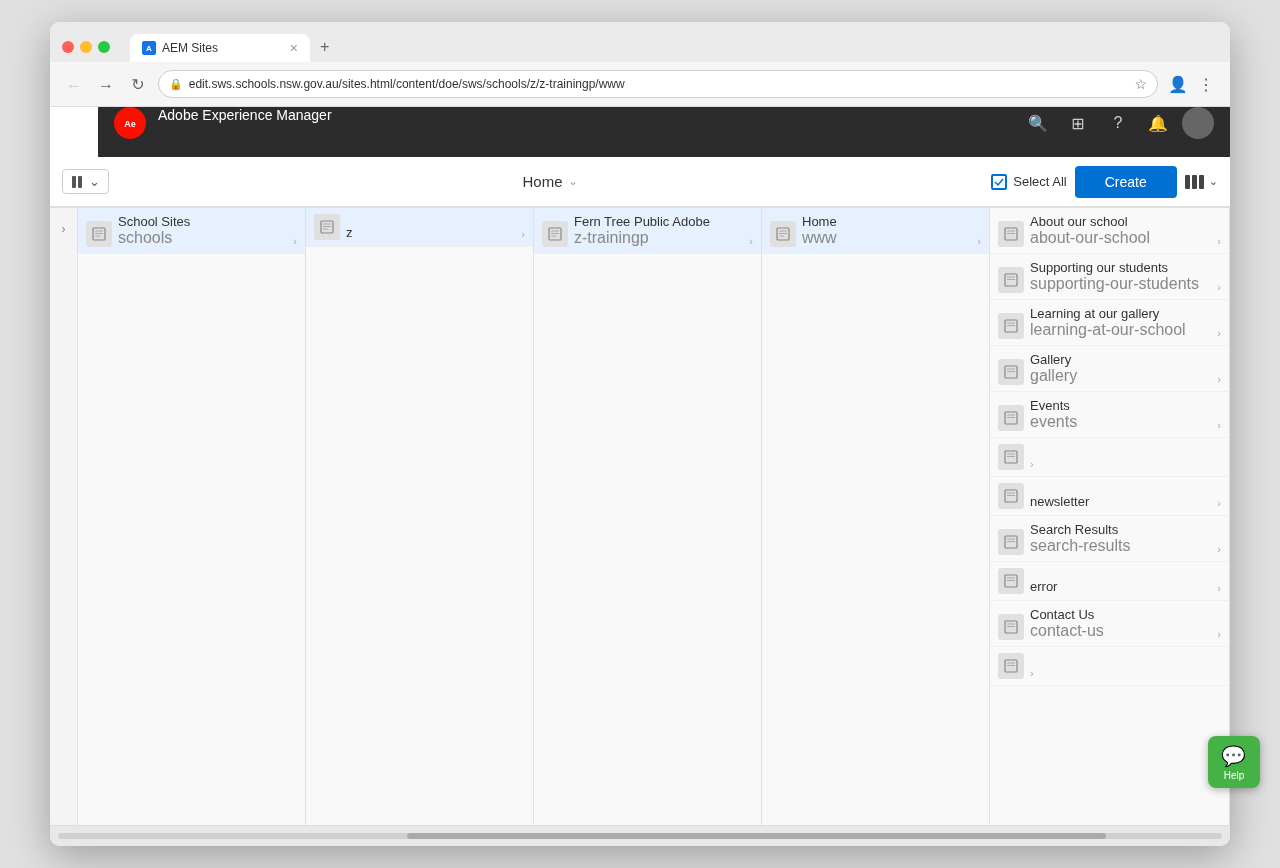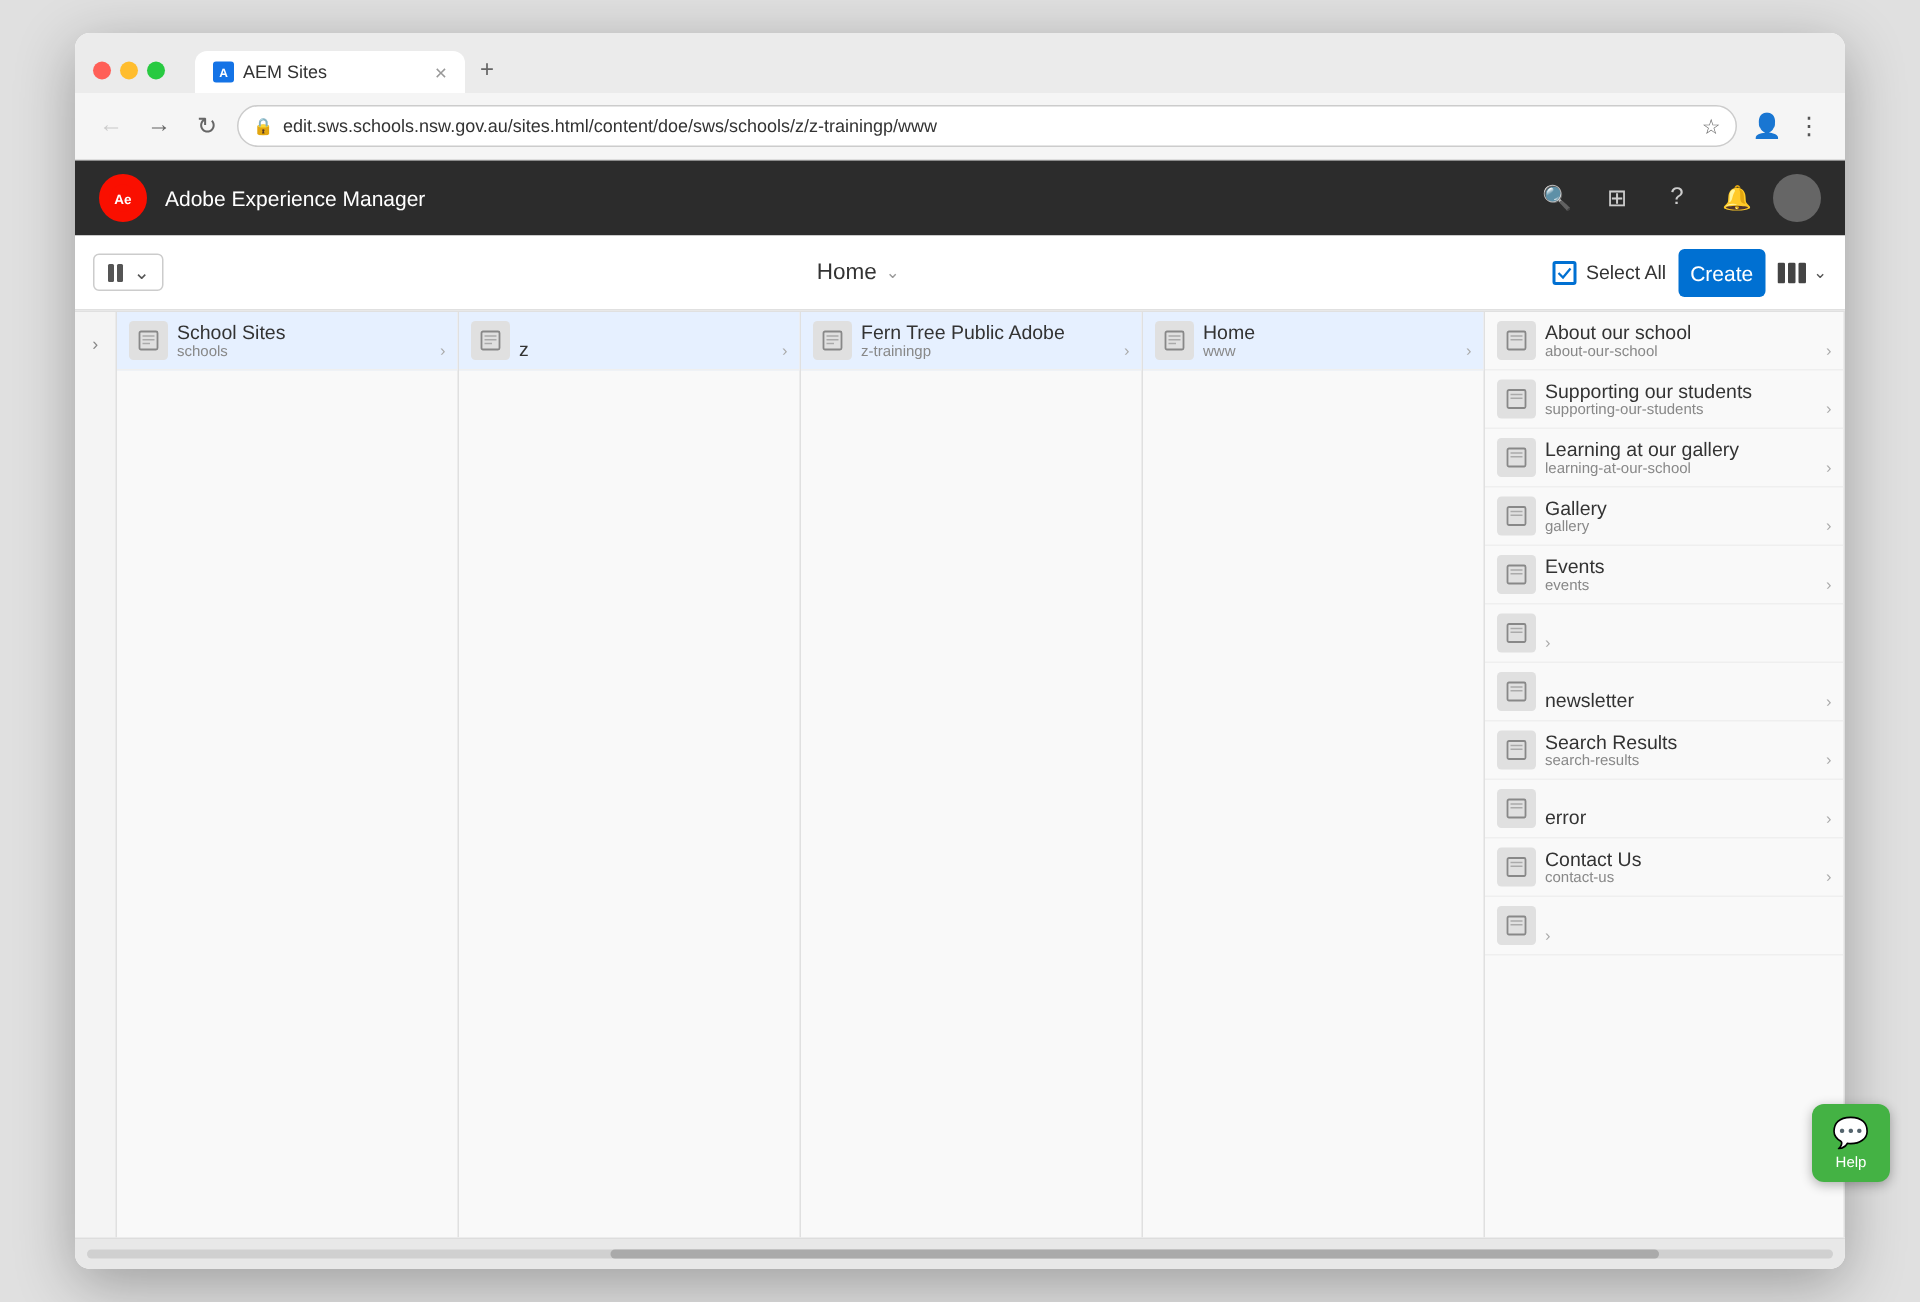--- a/index.html
+++ b/index.html
@@ -92,23 +92,24 @@
     .address-text { flex: 1; }
     .star-icon { color: #666; font-size: 14px; margin-left: auto; }
     .toolbar-icons { display: flex; gap: 4px; align-items: center; }
     .toolbar-icon { width: 24px; height: 24px; display: flex; align-items: center; justify-content: center; color: #555; font-size: 16px; cursor: pointer; }
     
     
     .aem-topbar {
       background: #2c2c2c;
       height: 50px;
       display: flex;
-      align-items: center;
+      align-items: flex-start;
       padding: 0 16px;
       gap: 12px;
+      margin-left: 48px;
     }
     .aem-logo {
       width: 32px; height: 32px;
       background: #fa0f00;
       border-radius: 50%;
       display: flex; align-items: center; justify-content: center;
       color: white; font-size: 12px; font-weight: bold;
     }
     .aem-title {
       color: #fff;
@@ -165,21 +166,21 @@
       width: 16px; height: 16px;
       border: 2px solid #0070d2;
       border-radius: 2px;
       background: #fff;
       display: flex; align-items: center; justify-content: center;
     }
     .create-btn {
       background: #0070d2;
       color: #fff;
       border: none;
-      padding: 8px 8px;
+      padding: 8px 30px;
       border-radius: 4px;
       font-size: 14px;
       cursor: pointer;
       font-weight: 500;
     }
     .view-options {
       display: flex;
       align-items: center;
       gap: 4px;
       color: #555;
@@ -243,21 +244,21 @@
     }
     .item-name {
       font-size: 13px;
       color: #333;
       font-weight: 500;
       white-space: nowrap;
       overflow: hidden;
       text-overflow: ellipsis;
     }
     .item-slug {
-      font-size: 10px;
+      font-size: 16px;
       color: #888;
       white-space: nowrap;
       overflow: hidden;
       text-overflow: ellipsis;
     }
     .item-chevron {
       color: #aaa;
       font-size: 11px;
       flex-shrink: 0;
     }

